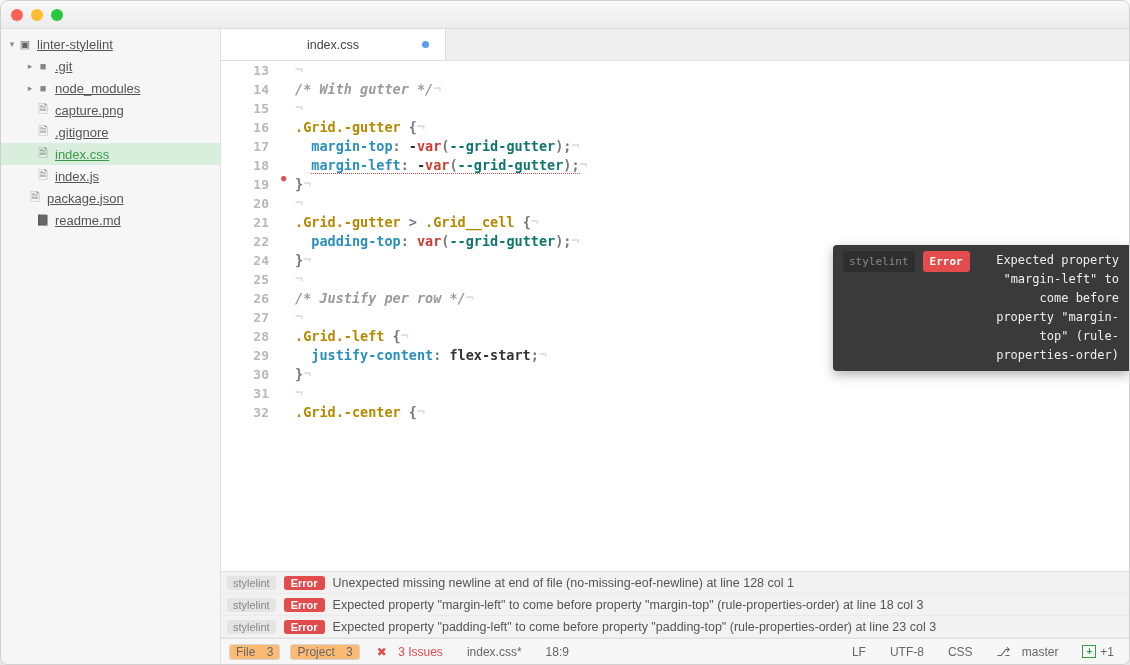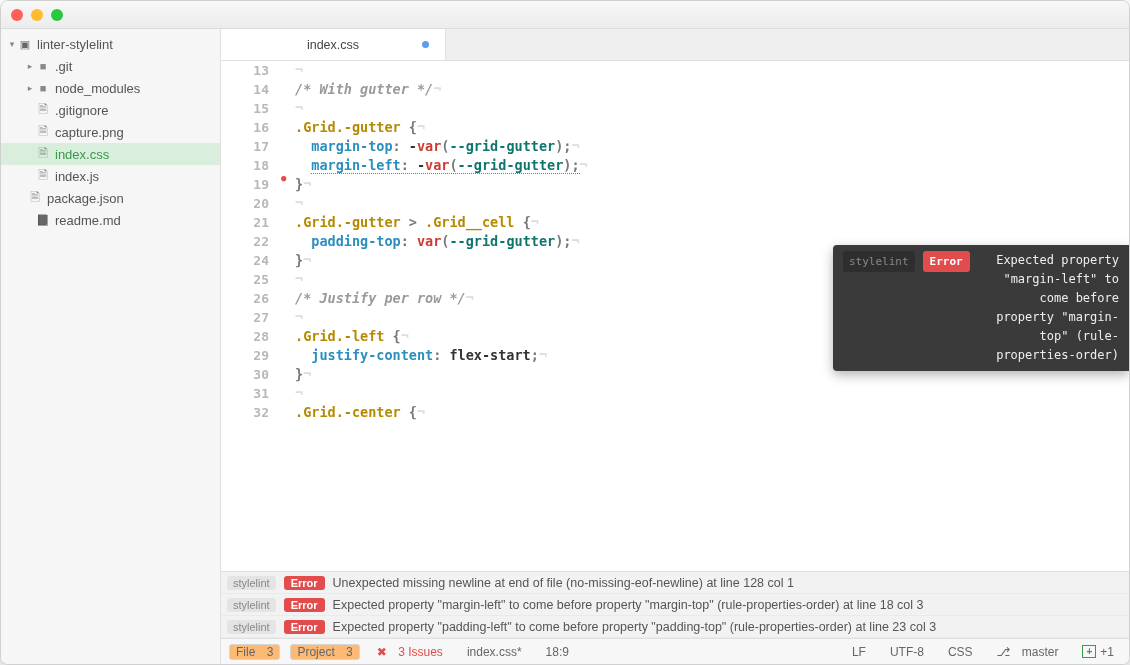--- a/index.html
+++ b/index.html
@@ -21,21 +21,21 @@
   .content { flex:1; display:flex; min-height:0; }
   .sidebar { width:220px; background:#f6f6f6; border-right:1px solid #e0e0e0; font-size:13px; color:#555; padding-top:4px;}
   .tree-row { display:flex; align-items:center; height:22px; padding-right:8px; cursor:default;}
   .tree-row.active { background:#d9eedd; }
   .twist { width:10px; text-align:center; font-size:9px; color:#888; display:inline-block;}
   .ic { width:16px; height:16px; display:inline-flex; align-items:center; justify-content:center; margin-right:4px;}
   .ic-folder-dark::before{content:"■"; color:#888; font-size:11px;}
   .ic-file::before{content:"🗎"; font-size:12px; color:#888;}
   .ic-book::before{content:"📕"; font-size:11px; filter:grayscale(1);}
   .ic-repo::before{content:"▣"; color:#666; font-size:11px;}
-  .tree-label{white-space:nowrap;}
+  .tree-label{white-space:nowrap;text-decoration:underline;}
   .tree-label.green{color:#3a9a4a; font-weight:500;}
   .editor-pane { flex:1; display:flex; flex-direction:column; min-width:0; background:#fff;}
   .tabbar { height:32px; display:flex; background:#efefef; border-bottom:1px solid #e0e0e0;}
   .tab { width:225px; background:#fff; border-right:1px solid #e0e0e0; display:flex; align-items:center; justify-content:center; font-size:12.5px; color:#444; position:relative;}
   .tab .mod-dot{ position:absolute; right:16px; width:7px; height:7px; border-radius:50%; background:#5c9ded;}
   .code-area { flex:1; position:relative; overflow:hidden; font-family: "Menlo","Consolas",monospace; font-size:13.5px; line-height:19px;}
   .code-lines { position:absolute; top:0; left:0; right:0;}
   .line { display:flex; height:19px; align-items:center;font-weight:bold;}
   .gutter { width:56px; text-align:right; color:#b8b8b8; padding-right:8px; font-size:13px;}
   .gut-mark{ width:18px; position:relative;}
@@ -97,26 +97,26 @@
             <span class="tree-label">.git</span>
           </div>
           <div class="tree-row" style="padding-left: 24px;">
             <span class="twist">▸</span>
             <span class="ic ic-folder-dark"></span>
             <span class="tree-label">node_modules</span>
           </div>
           <div class="tree-row" style="padding-left: 24px;">
             <span class="twist"></span>
             <span class="ic ic-file"></span>
+            <span class="tree-label">capture.png</span>
+          </div>
+          <div class="tree-row" style="padding-left: 24px;">
+            <span class="twist"></span>
+            <span class="ic ic-file"></span>
             <span class="tree-label">.gitignore</span>
-          </div>
-          <div class="tree-row" style="padding-left: 24px;">
-            <span class="twist"></span>
-            <span class="ic ic-file"></span>
-            <span class="tree-label">capture.png</span>
           </div>
           <div class="tree-row active" style="padding-left: 24px;">
             <span class="twist"></span>
             <span class="ic ic-file"></span>
             <span class="tree-label green">index.css</span>
           </div>
           <div class="tree-row" style="padding-left: 24px;">
             <span class="twist"></span>
             <span class="ic ic-file"></span>
             <span class="tree-label">index.js</span>

